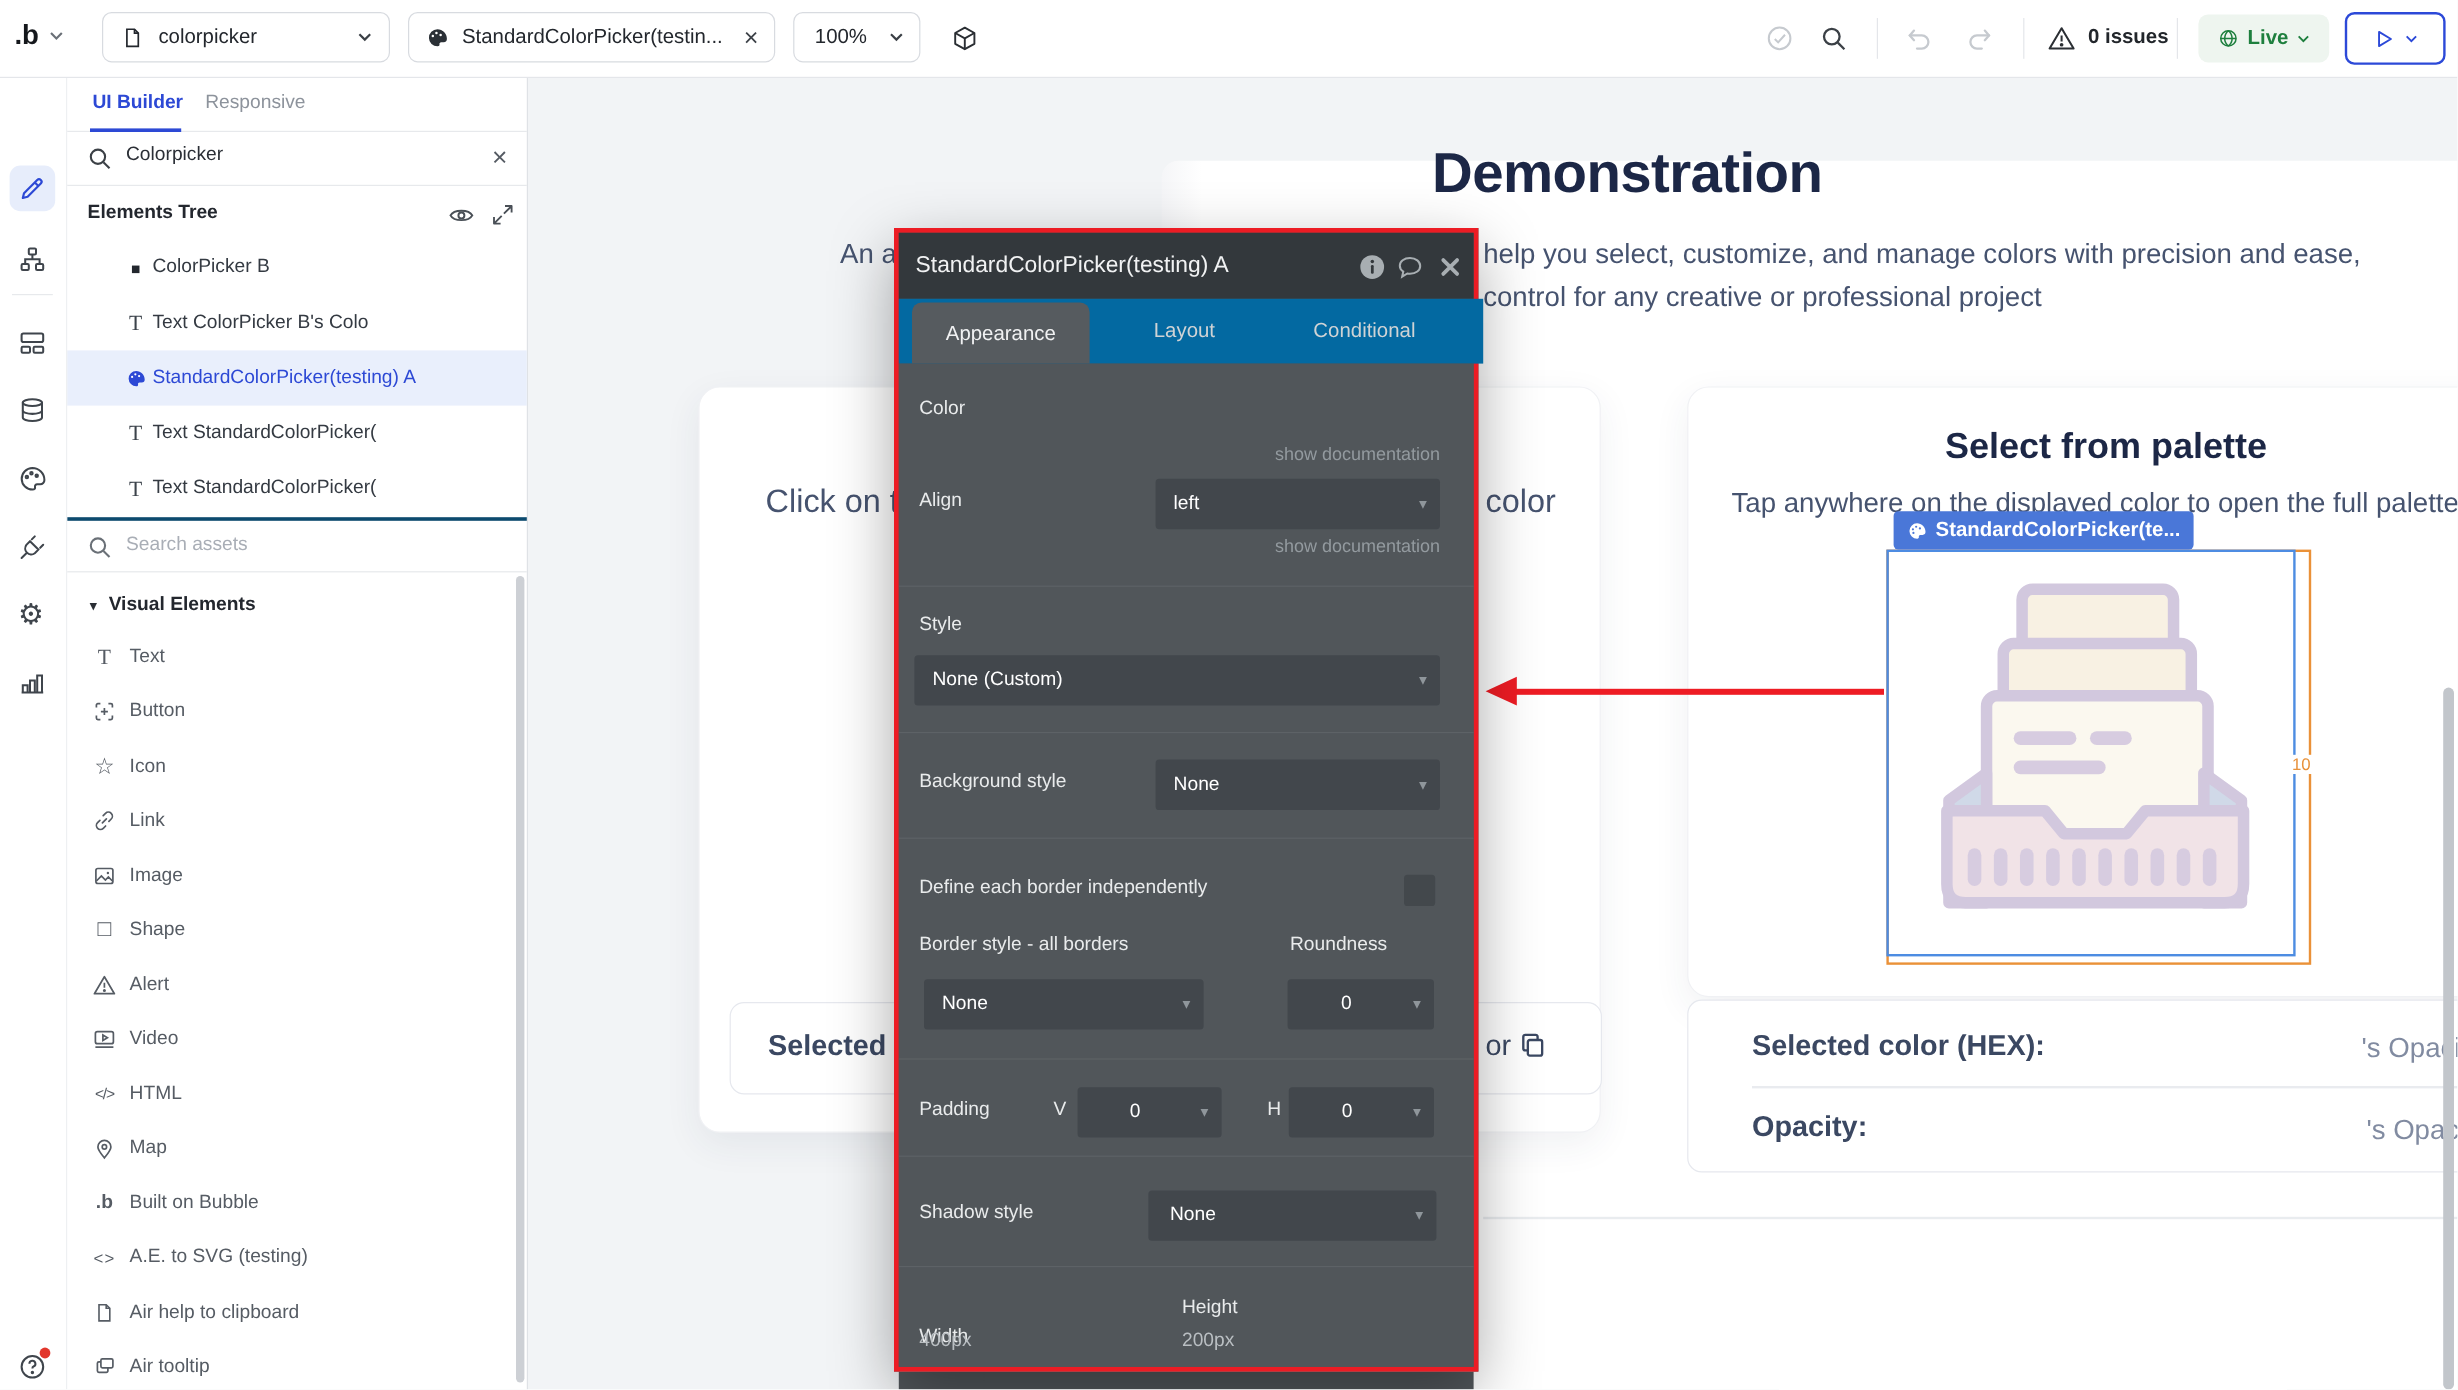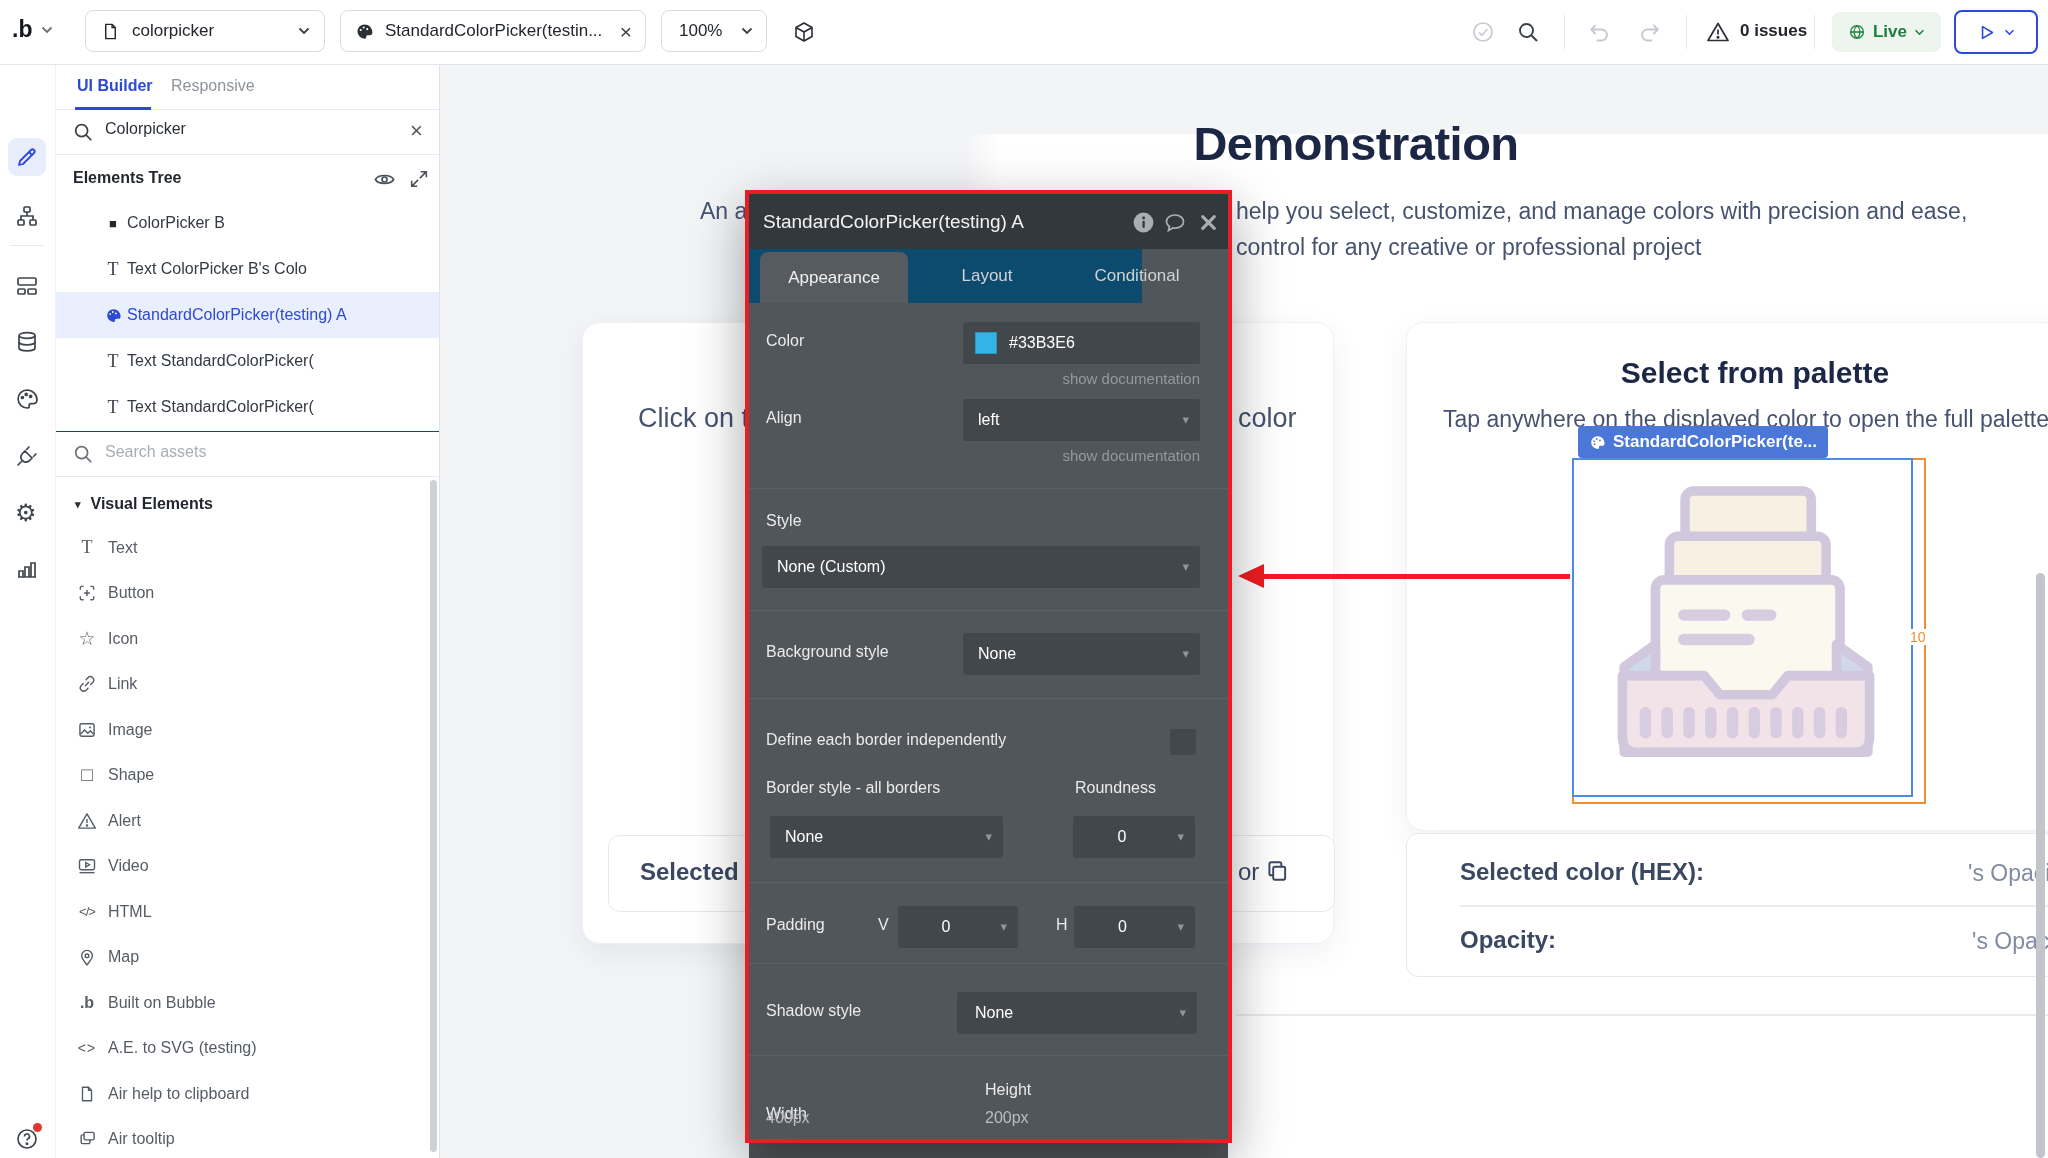--- a/index.html
+++ b/index.html
@@ -39,21 +39,21 @@
   .ptab-active{position:absolute;left:22px;top:13px;font-size:16px;font-weight:bold;color:#2d49d5;}
   .ptab-underline{position:absolute;left:20px;top:43px;width:76px;height:3px;background:#2d49d5;}
   .ptab{position:absolute;left:116px;top:13px;font-size:16px;color:#8d939c;}
   .psearch{position:absolute;left:0;top:46px;width:100%;height:45px;border-bottom:1px solid #e7e9ec;box-sizing:border-box;}
   .psearch input{position:absolute;left:48px;top:9px;width:280px;border:none;outline:none;
     font-size:16px;color:#2b2f36;font-family:inherit;background:transparent;}
   .tree-hdr{position:absolute;left:0;top:96px;width:100%;height:40px;}
   .tree-row{position:absolute;left:0;width:100%;height:46px;display:flex;align-items:center;font-size:16px;color:#343a42;}
   .tree-row .ti{width:22px;margin-left:47px;margin-right:3px;text-align:center;flex:none;}
   .tree-sel{background:#e9effc;color:#2d49d5;}
-  .assets-search{position:absolute;left:0;top:367px;width:100%;height:46px;border-top:1px solid #0c4a6e;
+  .assets-search{position:absolute;left:0;top:367px;width:100%;height:46px;border-top:3px solid #0c4a6e;
     border-bottom:1px solid #e7e9ec;box-sizing:border-box;}
   .assets-search input{position:absolute;left:48px;top:10px;width:280px;border:none;outline:none;
     font-size:16px;font-family:inherit;background:transparent;color:#2b2f36;}
   .assets-search input::placeholder{color:#a9aeb6;}
   .ve-hdr{position:absolute;left:20px;top:425px;width:340px;height:30px;display:flex;align-items:center;
     gap:10px;font-size:16px;font-weight:bold;color:#23272e;}
   .ve-list{position:absolute;left:0;top:461px;width:100%;}
   .ve-row{height:45.5px;display:flex;align-items:center;font-size:16px;color:#565c64;}
   .ve-row .vi{width:24px;margin-left:20px;margin-right:9px;text-align:center;flex:none;color:#565c64;}
   .pscroll{position:absolute;right:2px;top:416px;width:7px;height:672px;background:#cdd0d5;border-radius:4px;z-index:52;}
@@ -90,21 +90,21 @@
   .divline{position:absolute;height:1.5px;background:#e9ebef;z-index:4;}
   .muted-val{position:absolute;z-index:4;font-size:23px;color:#818ba1;}
 
   
   .inspector{position:absolute;left:745px;top:190px;width:487px;height:953px;z-index:20;
     border:4px solid #ec1c24;box-sizing:border-box;box-shadow:0 18px 50px rgba(0,0,0,0.35);background:#51565a;}
   .insp-below{position:absolute;left:749px;top:1143px;width:479px;height:15px;background:#51565a;z-index:19;}
   .insp-hdr{position:absolute;left:0;top:0;width:479px;height:55px;background:#33383c;}
   .insp-title{position:absolute;left:14px;top:17px;font-size:19px;color:#f1f2f3;}
   .insp-hic{position:absolute;top:16px;color:#a8aeb2;}
-  .insp-tabs{position:absolute;left:0;top:55px;width:393px;height:54px;background:#0c4a6e;}
+  .insp-tabs{position:absolute;left:0;top:55px;width:487px;height:54px;background:#0369a1;}
   .insp-tab-active{position:absolute;left:11px;top:3px;width:148px;height:51px;background:#565b5f;
     border-radius:8px 8px 0 0;display:flex;align-items:center;justify-content:center;
     color:#f0f1f2;font-size:17px;}
   .insp-tab{position:absolute;top:0;height:54px;width:140px;display:flex;align-items:center;justify-content:center;
     color:#cfd3d5;font-size:17px;}
   .insp-body{position:absolute;left:0;top:109px;width:479px;height:836px;background:#51565a;}
   .ilabel{position:absolute;font-size:16px;color:#e9ebec;}
   .dd{position:absolute;height:42px;background:#42474c;border-radius:3px;color:#fff;font-size:16px;
     line-height:42px;padding-left:15px;box-sizing:border-box;}
   .dd .dchev{position:absolute;right:11px;top:0;color:#8f969b;font-size:13px;}
@@ -227,24 +227,20 @@
       </span>
     </div>
     <div class="insp-tabs">
       <div class="insp-tab-active">Appearance</div>
       <div class="insp-tab" style="left:168px;">Layout</div>
       <div class="insp-tab" style="left:318px;">Conditional</div>
     </div>
     <div class="insp-body">
 
       <div class="ilabel" style="left:17px;top:29px;">Color</div>
-      <div class="dd" style="left:214px;top:19px;width:237px;padding-left:46px;">
-        <span class="swatch"></span>
-        <span>#33B3E6</span>
-      </div>
       <div class="showdoc" style="top:67px;">show documentation</div>
 
       <div class="ilabel" style="left:17px;top:106px;">Align</div>
       <div class="dd" style="left:214px;top:96px;width:237px;">
         <span>left</span>
         <span class="dchev">▾</span>
       </div>
       <div class="showdoc" style="top:144px;">show documentation</div>
 
       <div class="idiv" style="top:185px;"></div>

